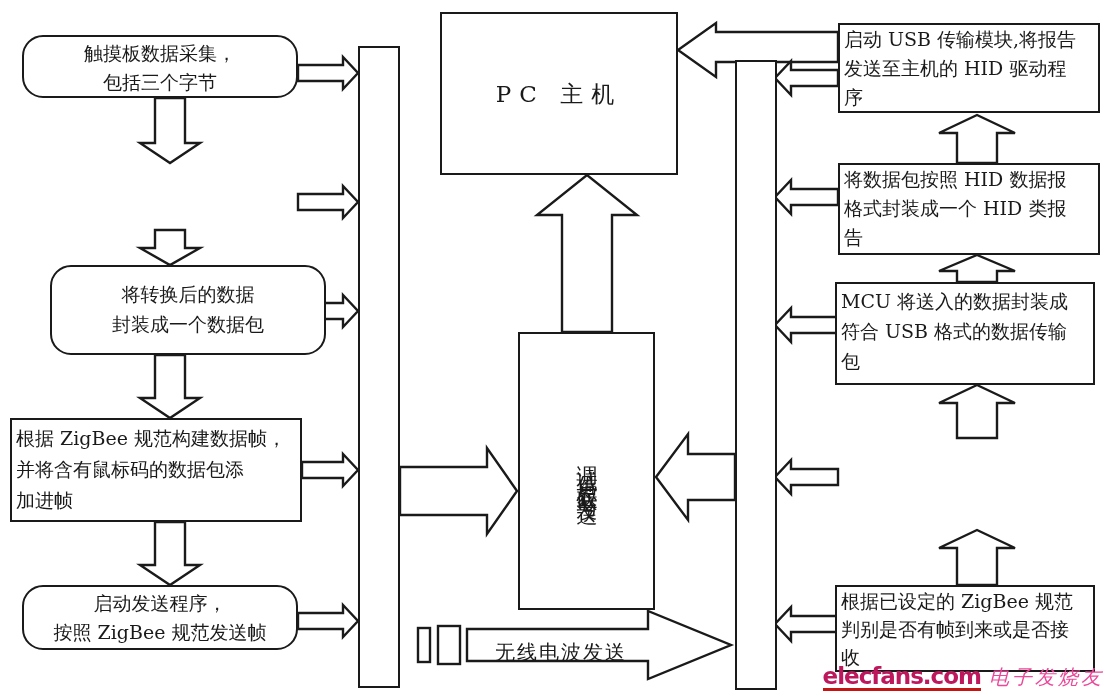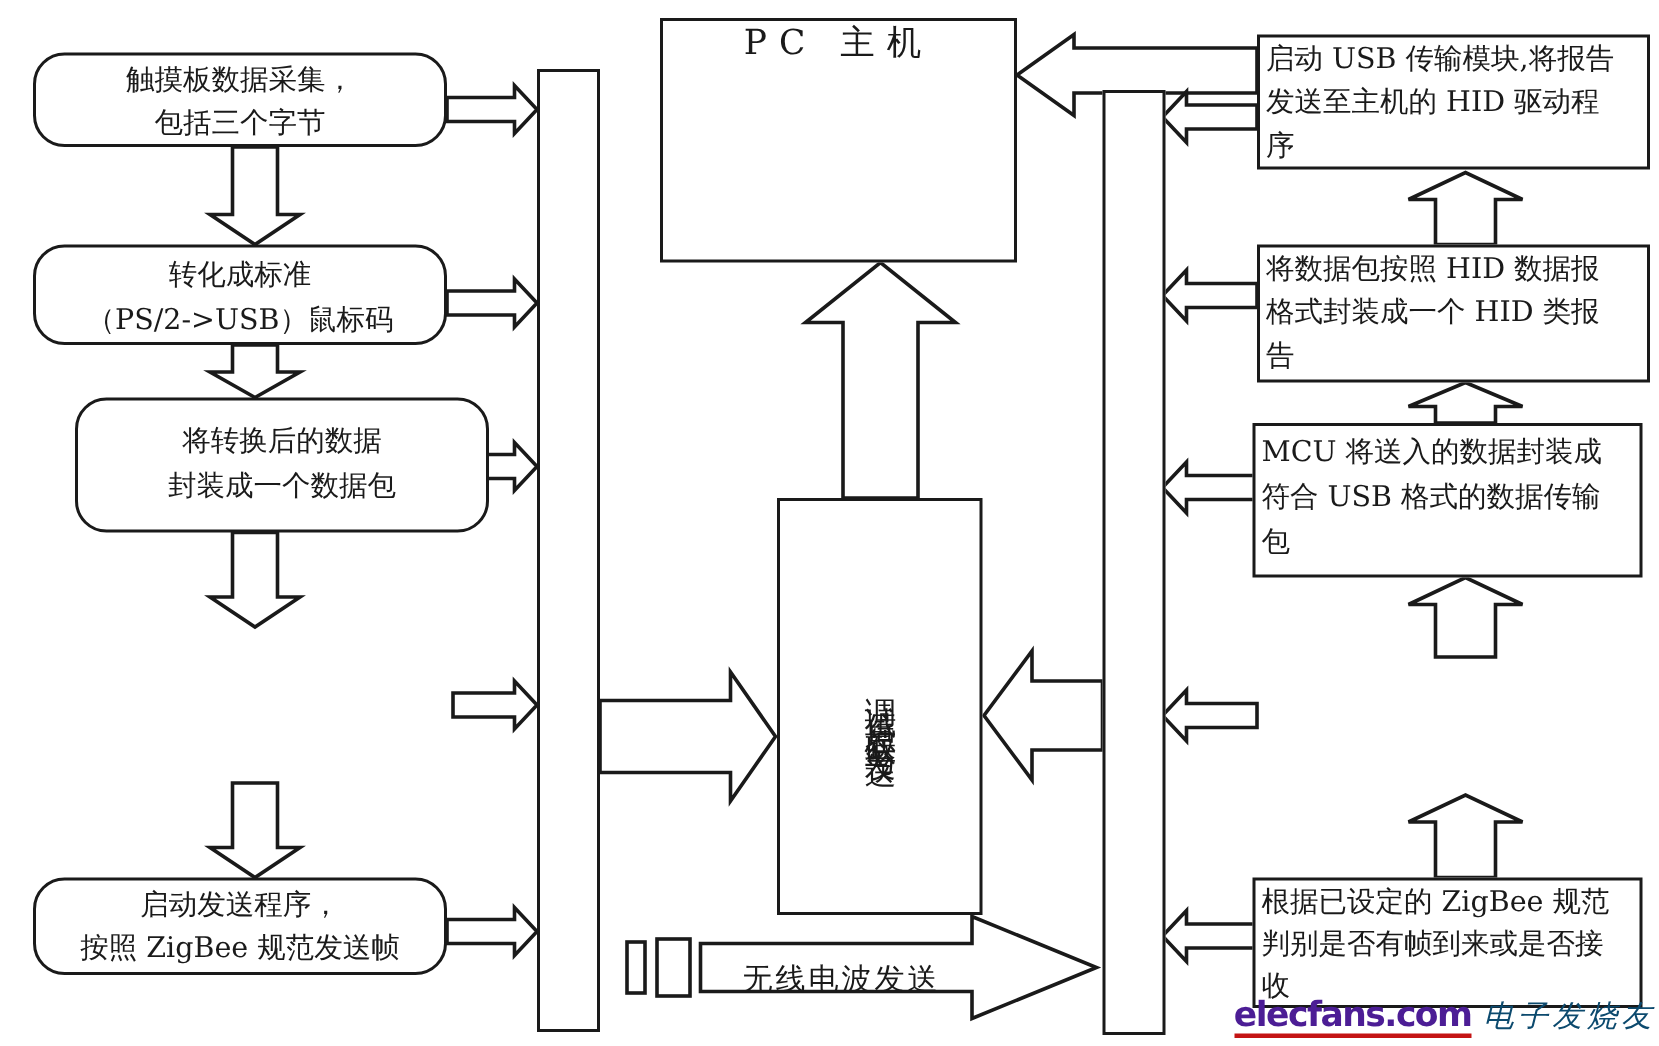--- a/index.html
+++ b/index.html
@@ -31,21 +31,21 @@
     z-index:2;
   }
   #arrow-layer{
     position:absolute; left:0; top:0; z-index:1;
   }
   #arrow-layer polygon, #arrow-layer rect{
     fill:#ffffff; stroke:#1a1a1a; stroke-width:2.4; stroke-linejoin:miter;
   }
   #pc-box{
     left:440px; top:12px; width:238px; height:163px;
-    display:flex; align-items:flex-start; justify-content:center;
+    display:flex; align-items:center; justify-content:center;
     font-size:23px; letter-spacing:8px; white-space:nowrap;
   }
   #debug-box{
     left:518px; top:332px; width:137px; height:278px;
     display:flex; align-items:center; justify-content:center;
   }
   #debug-box span{
     writing-mode:vertical-rl; text-orientation:upright;
     font-size:21px; letter-spacing:5px; line-height:1;
   }
@@ -54,26 +54,26 @@
     z-index:3; text-align:center; font-size:20px; line-height:28px;
     letter-spacing:2px;
   }
   #watermark{
     position:absolute; right:2px; top:664px; z-index:5;
     display:flex; align-items:baseline; gap:8px;
     white-space:nowrap;
   }
   #watermark .brand{
     font-family:"DejaVu Sans","Liberation Sans",sans-serif;
-    font-weight:bold; font-size:23px; color:#4c1d95;
+    font-weight:bold; font-size:23px; color:#be185d;
     border-bottom:3px solid #c41414; line-height:1.05;
     letter-spacing:-1px;
   }
   #watermark .brand-cn{
-    font-size:20px; color:#0c4a6e; font-style:italic; letter-spacing:3px;
+    font-size:20px; color:#ec4899; font-style:italic; letter-spacing:3px;
   }
   
   #l-box1{ left:22px; top:35px;  width:276px; height:63px;  padding-top:2px; line-height:29px;}
   #l-box2{ left:22px; top:163px; width:276px; height:67px;  padding-top:3px; }
   #l-box3{ left:22px; top:265px; width:276px; height:90px;  padding-top:12px;margin-left:28px; }
   #l-box4{ left:10px; top:418px; width:292px; height:104px; padding-top:3px; line-height:31px;}
   #l-box5{ left:22px; top:585px; width:276px; height:65px;  padding-top:2px; line-height:29px;}
   #r-box1{ left:838px; top:23px;  width:262px; height:90px;  line-height:29px;}
   #r-box2{ left:838px; top:163px; width:262px; height:92px;  line-height:29px;}
   #r-box3{ left:835px; top:282px; width:260px; height:103px; line-height:30px; padding-top:2px;}
@@ -119,24 +119,25 @@
     <polygon points="957,438 957,403 939,403 977,385 1015,403 997,403 997,438"></polygon>
     <polygon points="957,585 957,548 939,548 977,530 1015,548 997,548 997,585"></polygon>
 
     <rect x="418" y="628" width="12" height="34"></rect>
     <rect x="438" y="626" width="22" height="38"></rect>
     <polygon points="467,629 648,629 648,611 731,645 648,679 648,661 467,661"></polygon>
   </svg>
 
   <div class="box center" id="l-box1">触摸板数据采集，
 包括三个字节</div>
-  <div class="box center" id="l-box2">转化成标准
-（PS/2-&gt;USB）鼠标码</div>
   <div class="box center" id="l-box3">将转换后的数据
 封装成一个数据包</div>
+  <div class="box left" id="l-box4">根据 ZigBee 规范构建数据帧，
+并将含有鼠标码的数据包添
+加进帧</div>
   <div class="box center" id="l-box5">启动发送程序，
 按照 ZigBee 规范发送帧</div>
 
   <div class="bar" id="left-bus"></div>
   <div class="bar" id="right-bus"></div>
 
   <div class="box" id="pc-box">
     <span>PC 主机</span>
   </div>
   <div class="box" id="debug-box">

